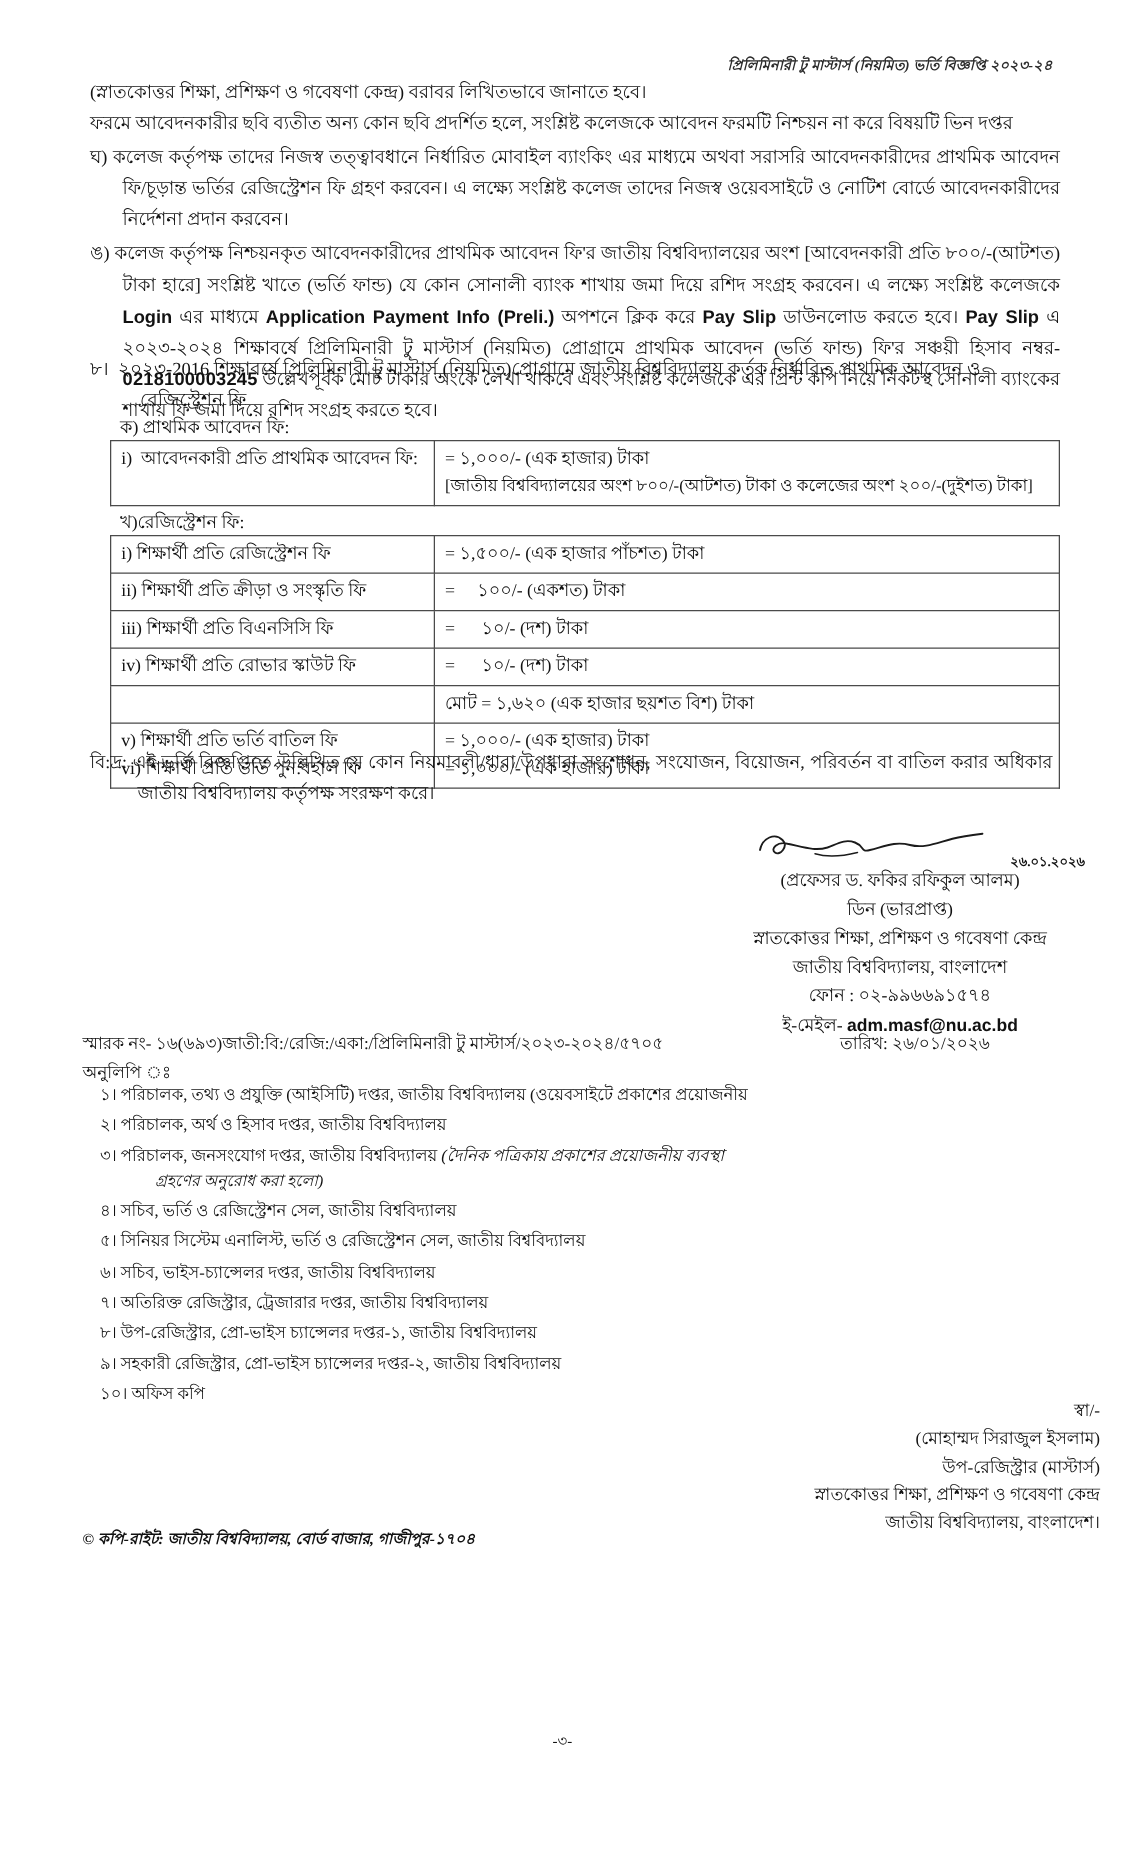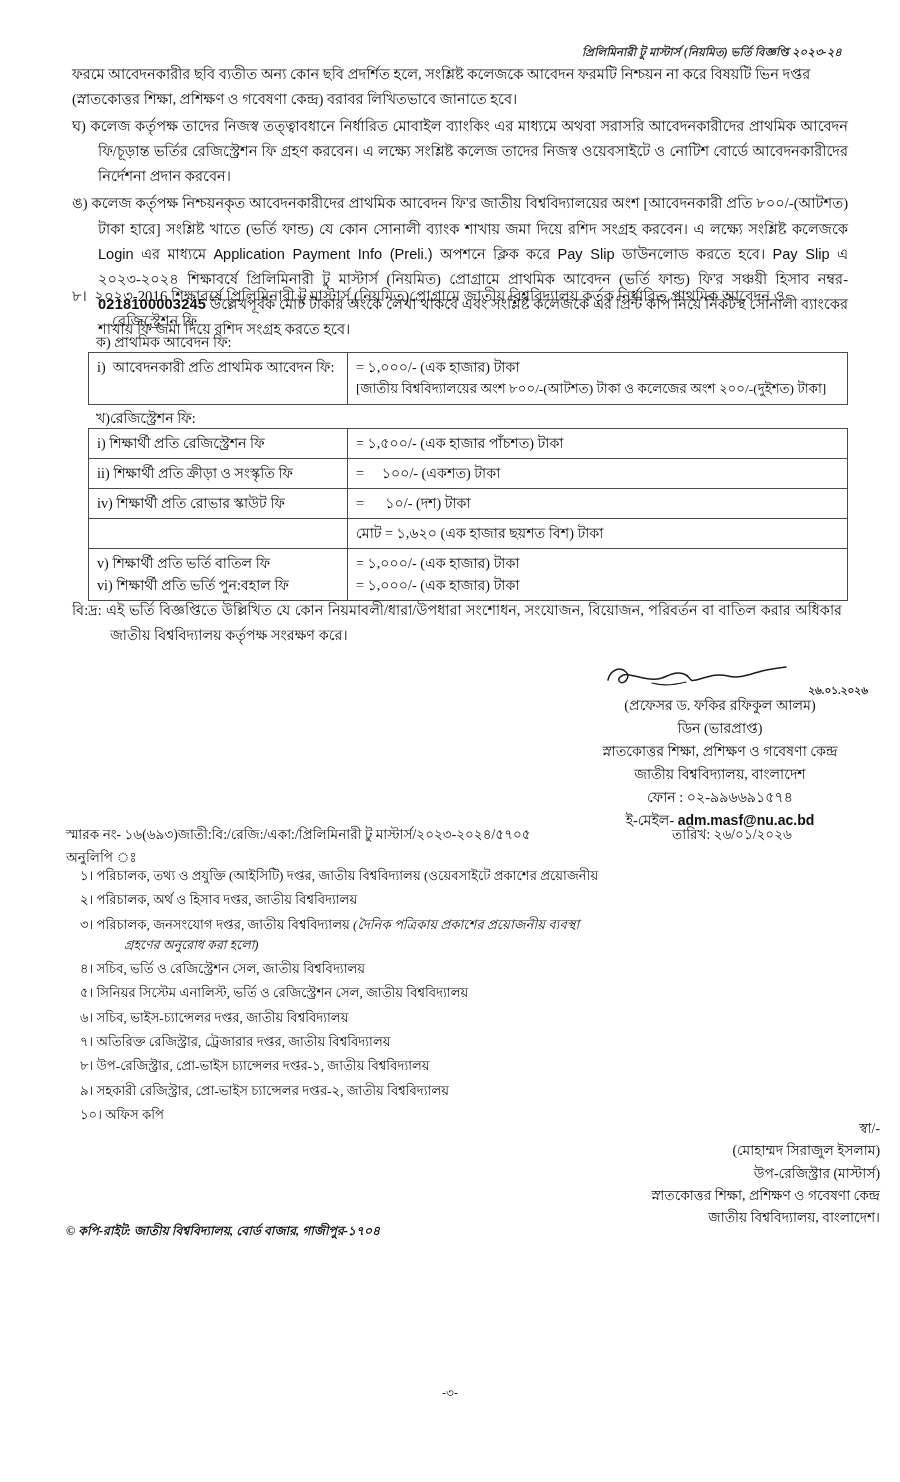--- a/index.html
+++ b/index.html
@@ -59,21 +59,21 @@
   }
   .hang-lg {
     display: block;
     padding-left: 34px;
     text-indent: -34px;
   }
   .cont {
     display: block;
     padding-left: 26px;
   }
-  .en { font-family: "Liberation Sans", "DejaVu Sans", sans-serif; font-weight: 400; }
+  .en { font-family: "Liberation Sans", "DejaVu Sans", sans-serif; font-weight: 700; }
   .acct { font-family: "Liberation Sans", "DejaVu Sans", sans-serif; font-weight: 700; letter-spacing: 0.2px; }
 
   
   .sec8 {
     position: absolute;
     left: 72px;
     right: 52px;
     top: 284px;
     font-size: 14.8px;
     line-height: 1.7;
@@ -229,22 +229,22 @@
 </head>
 <body>
 
 <div class="page">
 
   <div class="running-header">প্রিলিমিনারী টু মাস্টার্স (নিয়মিত) ভর্তি বিজ্ঞপ্তি ২০২৩-২৪</div>
 
   <div class="body-block" style="top:62px;">
 
     <p class="para">
+      <span class="cont" style="padding-left:0;">(স্নাতকোত্তর শিক্ষা, প্রশিক্ষণ ও গবেষণা কেন্দ্র) বরাবর লিখিতভাবে জানাতে হবে।</span>
       <span class="cont" style="padding-left:0;">ফরমে আবেদনকারীর ছবি ব্যতীত অন্য কোন ছবি প্রদর্শিত হলে, সংশ্লিষ্ট কলেজকে আবেদন ফরমটি নিশ্চয়ন না করে বিষয়টি ভিন দপ্তর</span>
-      <span class="cont" style="padding-left:0;">(স্নাতকোত্তর শিক্ষা, প্রশিক্ষণ ও গবেষণা কেন্দ্র) বরাবর লিখিতভাবে জানাতে হবে।</span>
     </p>
 
     <p class="para">
       <span class="hang"><span>ঘ)</span>&nbsp;<span>কলেজ কর্তৃপক্ষ তাদের নিজস্ব তত্ত্বাবধানে নির্ধারিত মোবাইল ব্যাংকিং এর মাধ্যমে অথবা সরাসরি আবেদনকারীদের প্রাথমিক আবেদন ফি/চূড়ান্ত ভর্তির রেজিস্ট্রেশন ফি গ্রহণ করবেন। এ লক্ষ্যে সংশ্লিষ্ট কলেজ তাদের নিজস্ব ওয়েবসাইটে ও নোটিশ বোর্ডে আবেদনকারীদের নির্দেশনা প্রদান করবেন।</span></span>
     </p>
 
     <p class="para">
       <span class="hang"><span>ঙ)</span>&nbsp;<span>কলেজ কর্তৃপক্ষ নিশ্চয়নকৃত আবেদনকারীদের প্রাথমিক আবেদন ফি'র জাতীয় বিশ্ববিদ্যালয়ের অংশ [আবেদনকারী প্রতি ৮০০/-(আটশত) টাকা হারে] সংশ্লিষ্ট খাতে (ভর্তি ফান্ড) যে কোন সোনালী ব্যাংক শাখায় জমা দিয়ে রশিদ সংগ্রহ করবেন। এ লক্ষ্যে সংশ্লিষ্ট কলেজকে </span><span class="en">Login</span><span> এর মাধ্যমে </span><span class="en">Application Payment Info (Preli.)</span><span> অপশনে ক্লিক করে </span><span class="en">Pay Slip</span><span> ডাউনলোড করতে হবে। </span><span class="en">Pay Slip</span><span> এ ২০২৩-২০২৪ শিক্ষাবর্ষে প্রিলিমিনারী টু মাস্টার্স (নিয়মিত) প্রোগ্রামে প্রাথমিক আবেদন (ভর্তি ফান্ড) ফি'র সঞ্চয়ী হিসাব নম্বর- </span><span class="acct">0218100003245</span><span> উল্লেখপূর্বক মোট টাকার অংকে লেখা থাকবে এবং সংশ্লিষ্ট কলেজকে এর প্রিন্ট কপি নিয়ে নিকটস্থ সোনালী ব্যাংকের শাখায় ফি জমা দিয়ে রশিদ সংগ্রহ করতে হবে।</span></span>
     </p>
   </div>
@@ -277,20 +277,24 @@
     <tbody>
       <tr>
         <td class="lbl"><span class="rn">i)</span> <span>শিক্ষার্থী প্রতি রেজিস্ট্রেশন ফি</span></td>
         <td class="val"><span>= ১,৫০০/- (এক হাজার পাঁচশত) টাকা</span></td>
       </tr>
       <tr>
         <td class="lbl"><span class="rn">ii)</span> <span>শিক্ষার্থী প্রতি ক্রীড়া ও সংস্কৃতি ফি</span></td>
         <td class="val"><span style="white-space:pre;">=     ১০০/- (একশত) টাকা</span></td>
       </tr>
       <tr>
+        <td class="lbl"><span class="rn">iii)</span> <span>শিক্ষার্থী প্রতি বিএনসিসি ফি</span></td>
+        <td class="val"><span style="white-space:pre;">=      ১০/- (দশ) টাকা</span></td>
+      </tr>
+      <tr>
         <td class="lbl"><span class="rn">iv)</span> <span>শিক্ষার্থী প্রতি রোভার স্কাউট ফি</span></td>
         <td class="val"><span style="white-space:pre;">=      ১০/- (দশ) টাকা</span></td>
       </tr>
       <tr>
         <td class="lbl">&nbsp;</td>
         <td class="val"><span>মোট = ১,৬২০ (এক হাজার ছয়শত বিশ) টাকা</span></td>
       </tr>
       <tr>
         <td class="lbl" style="border-bottom:none; padding-bottom:0;"><span class="rn">v)</span> <span>শিক্ষার্থী প্রতি ভর্তি বাতিল ফি</span></td>
         <td class="val" style="border-bottom:none; padding-bottom:0;"><span>= ১,০০০/- (এক হাজার) টাকা</span></td>

